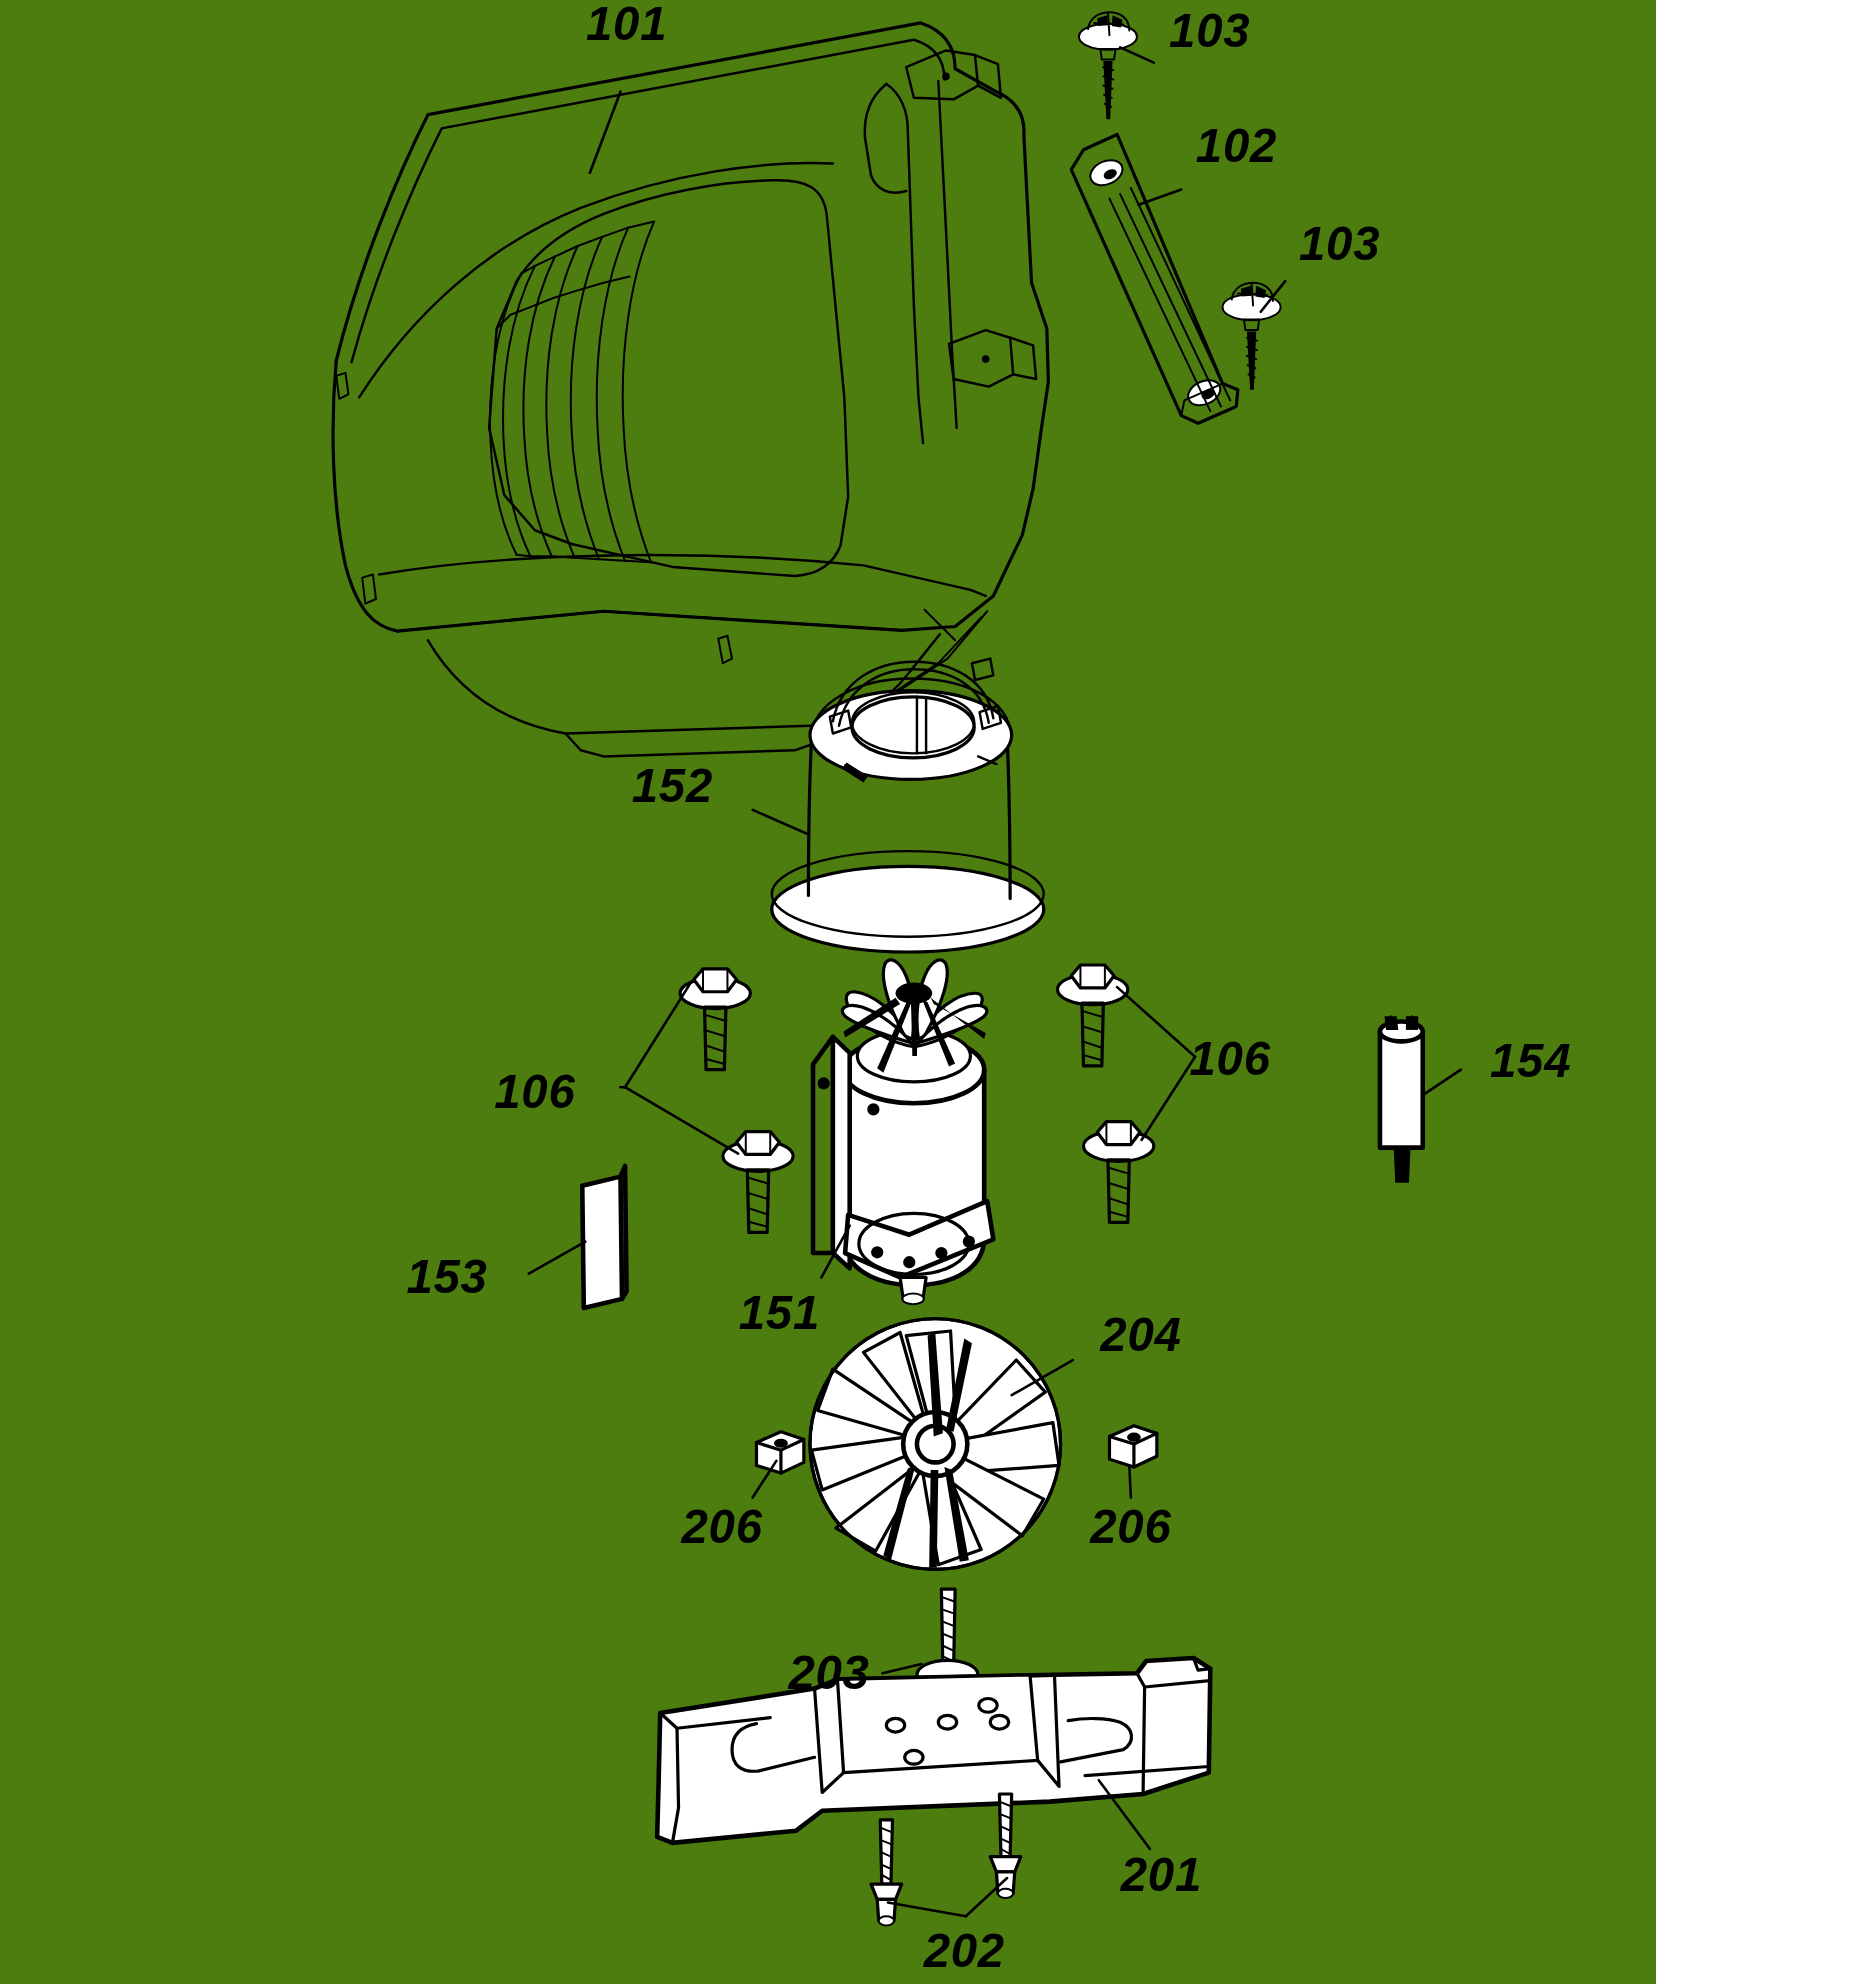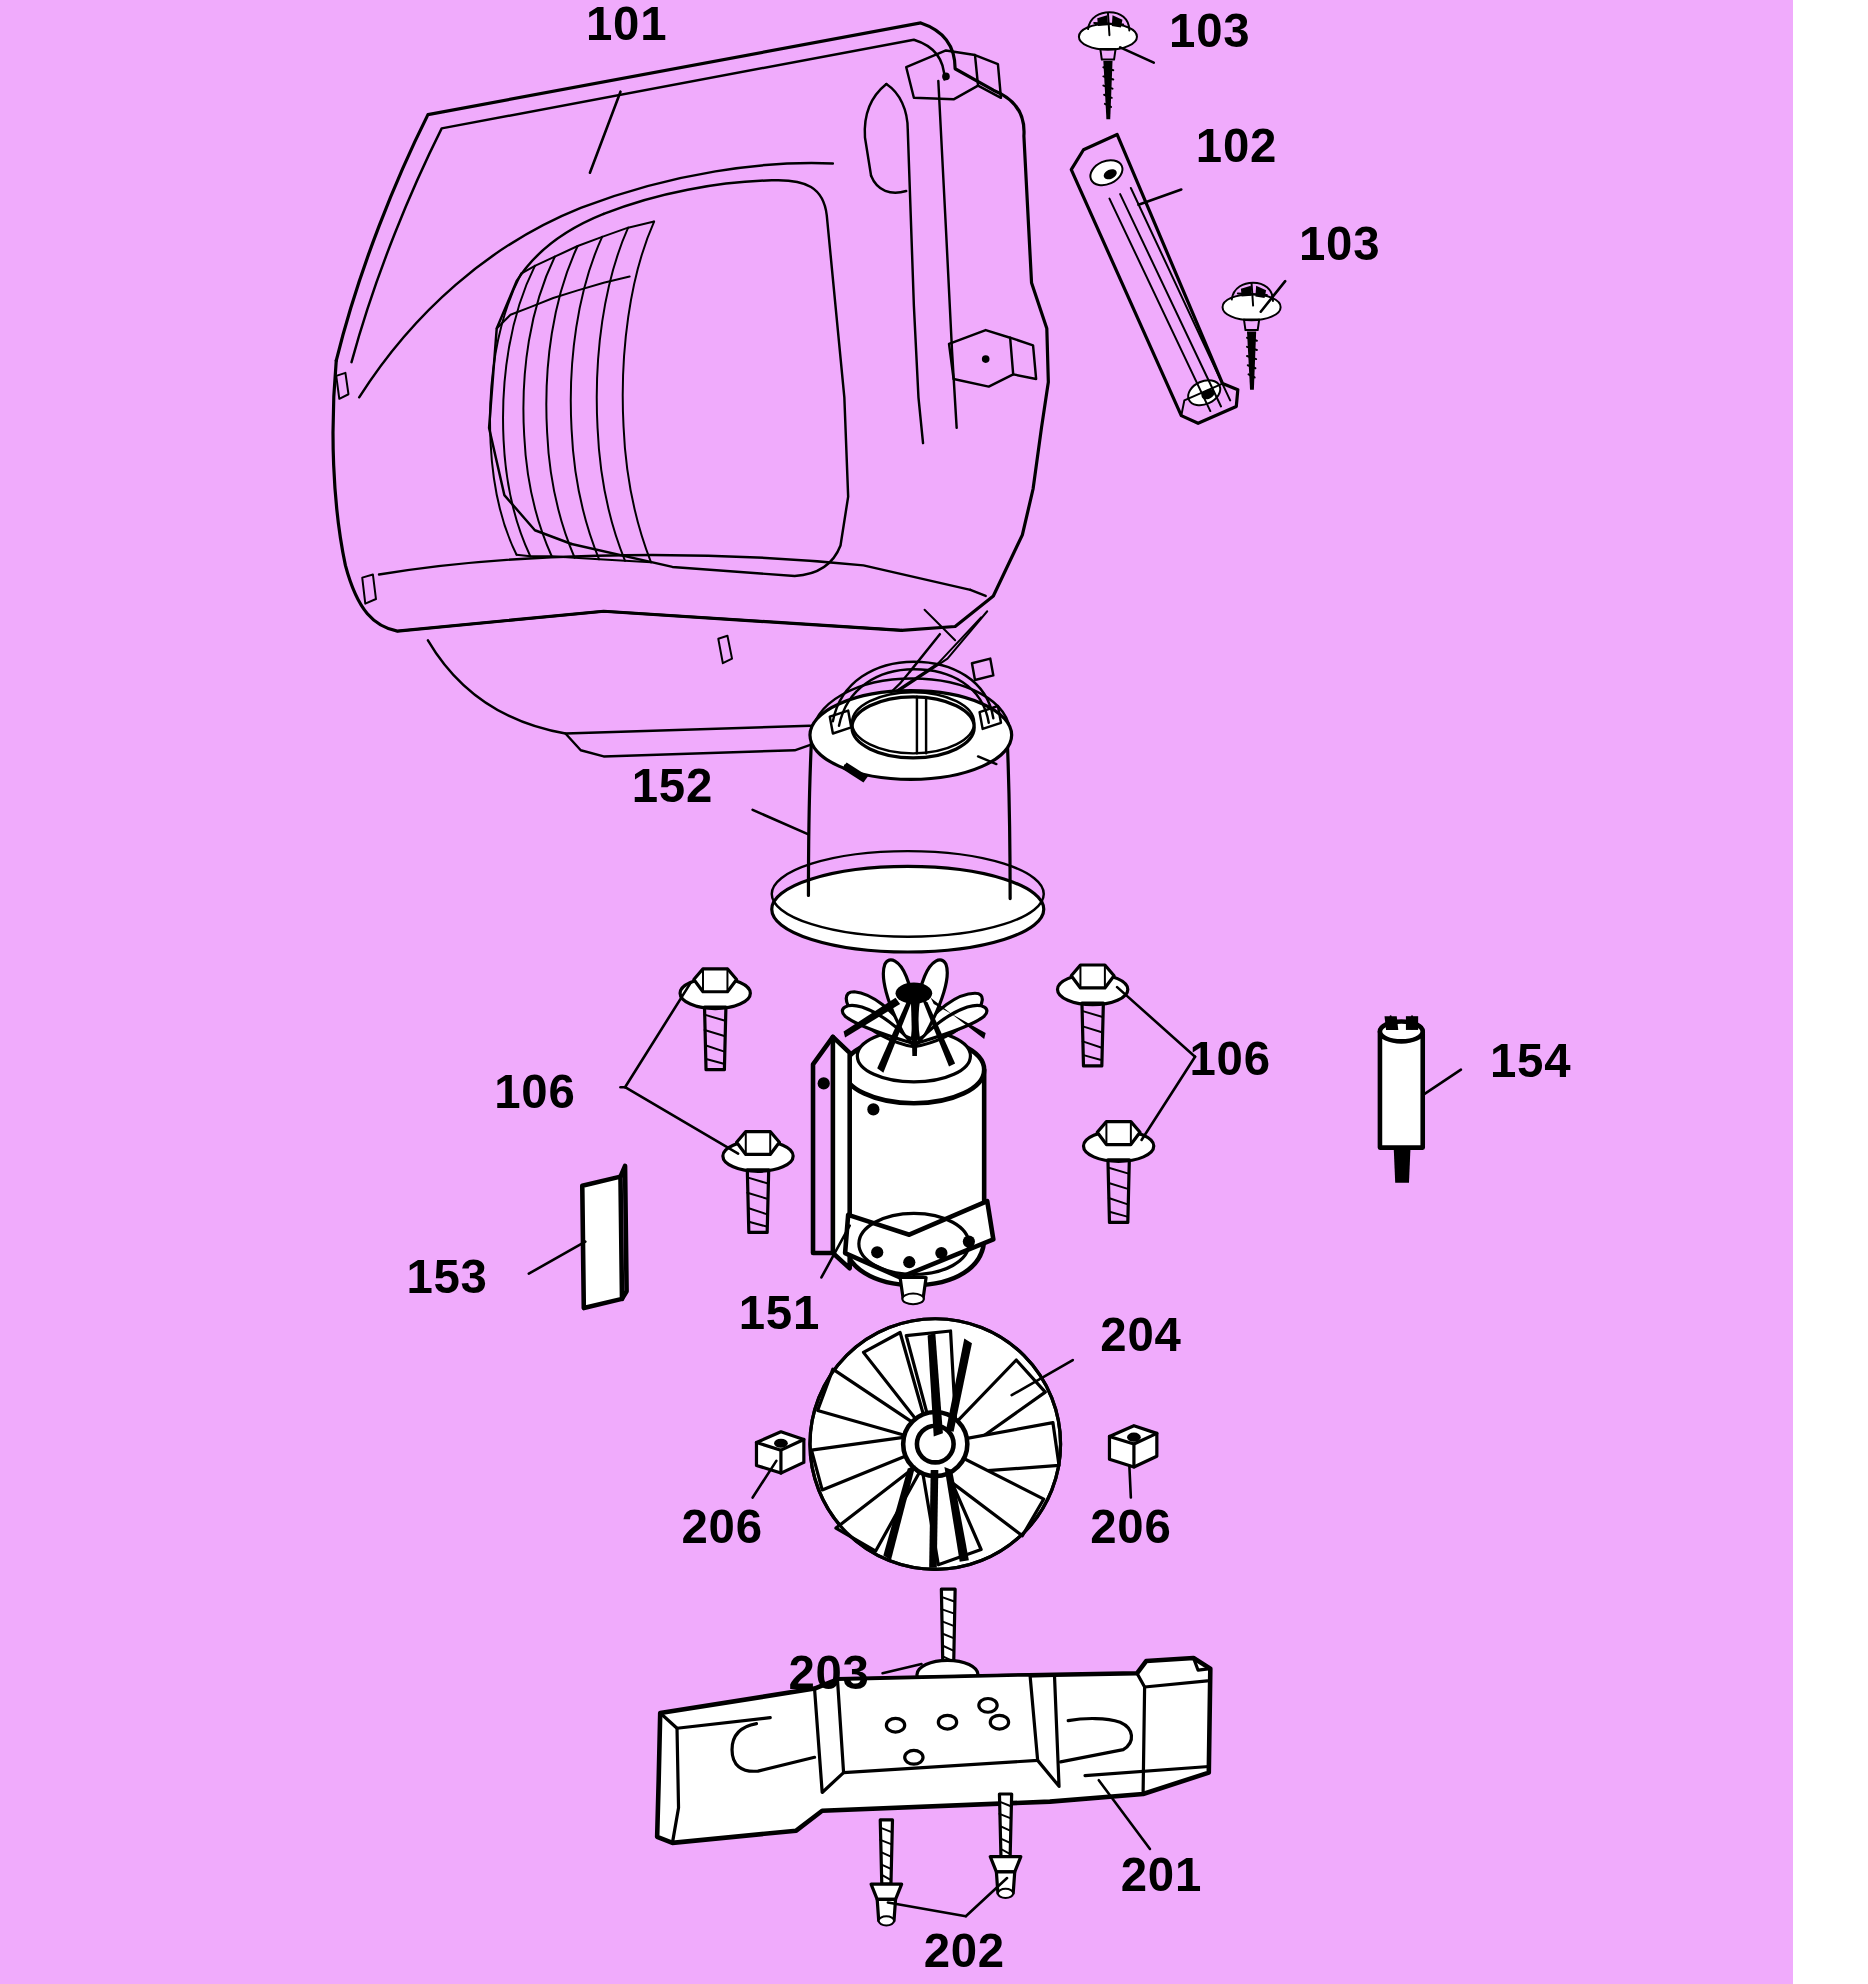--- a/index.html
+++ b/index.html
@@ -5,24 +5,25 @@
   html, body {
     margin: 0;
     padding: 0;
     background: #ffffff;
   }
   body {
     font-family: "Liberation Sans", sans-serif;
   }
   #stage {
     position: relative;
-    width: 1793px;
+    width: 1656px;
     height: 1985px;
-    background: #f0abfc;
+    background: #4d7c0f;
     overflow: hidden;
+    font-style: italic;
   }
   #diagram {
     position: absolute;
     left: 0;
     top: 0;
     width: 1869px;
     height: 1985px;
   }
   .callout-text {
     font-family: "Liberation Sans", sans-serif;

